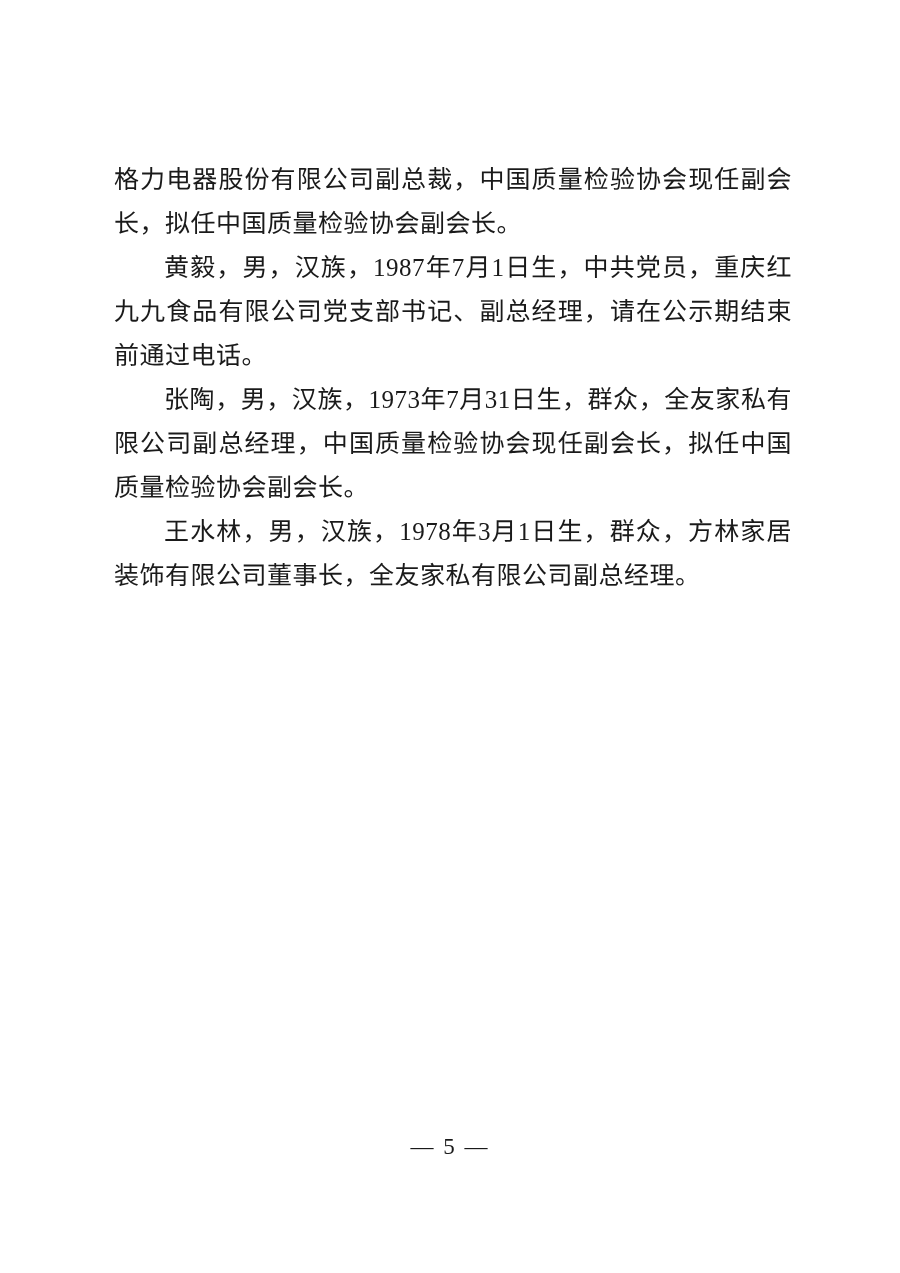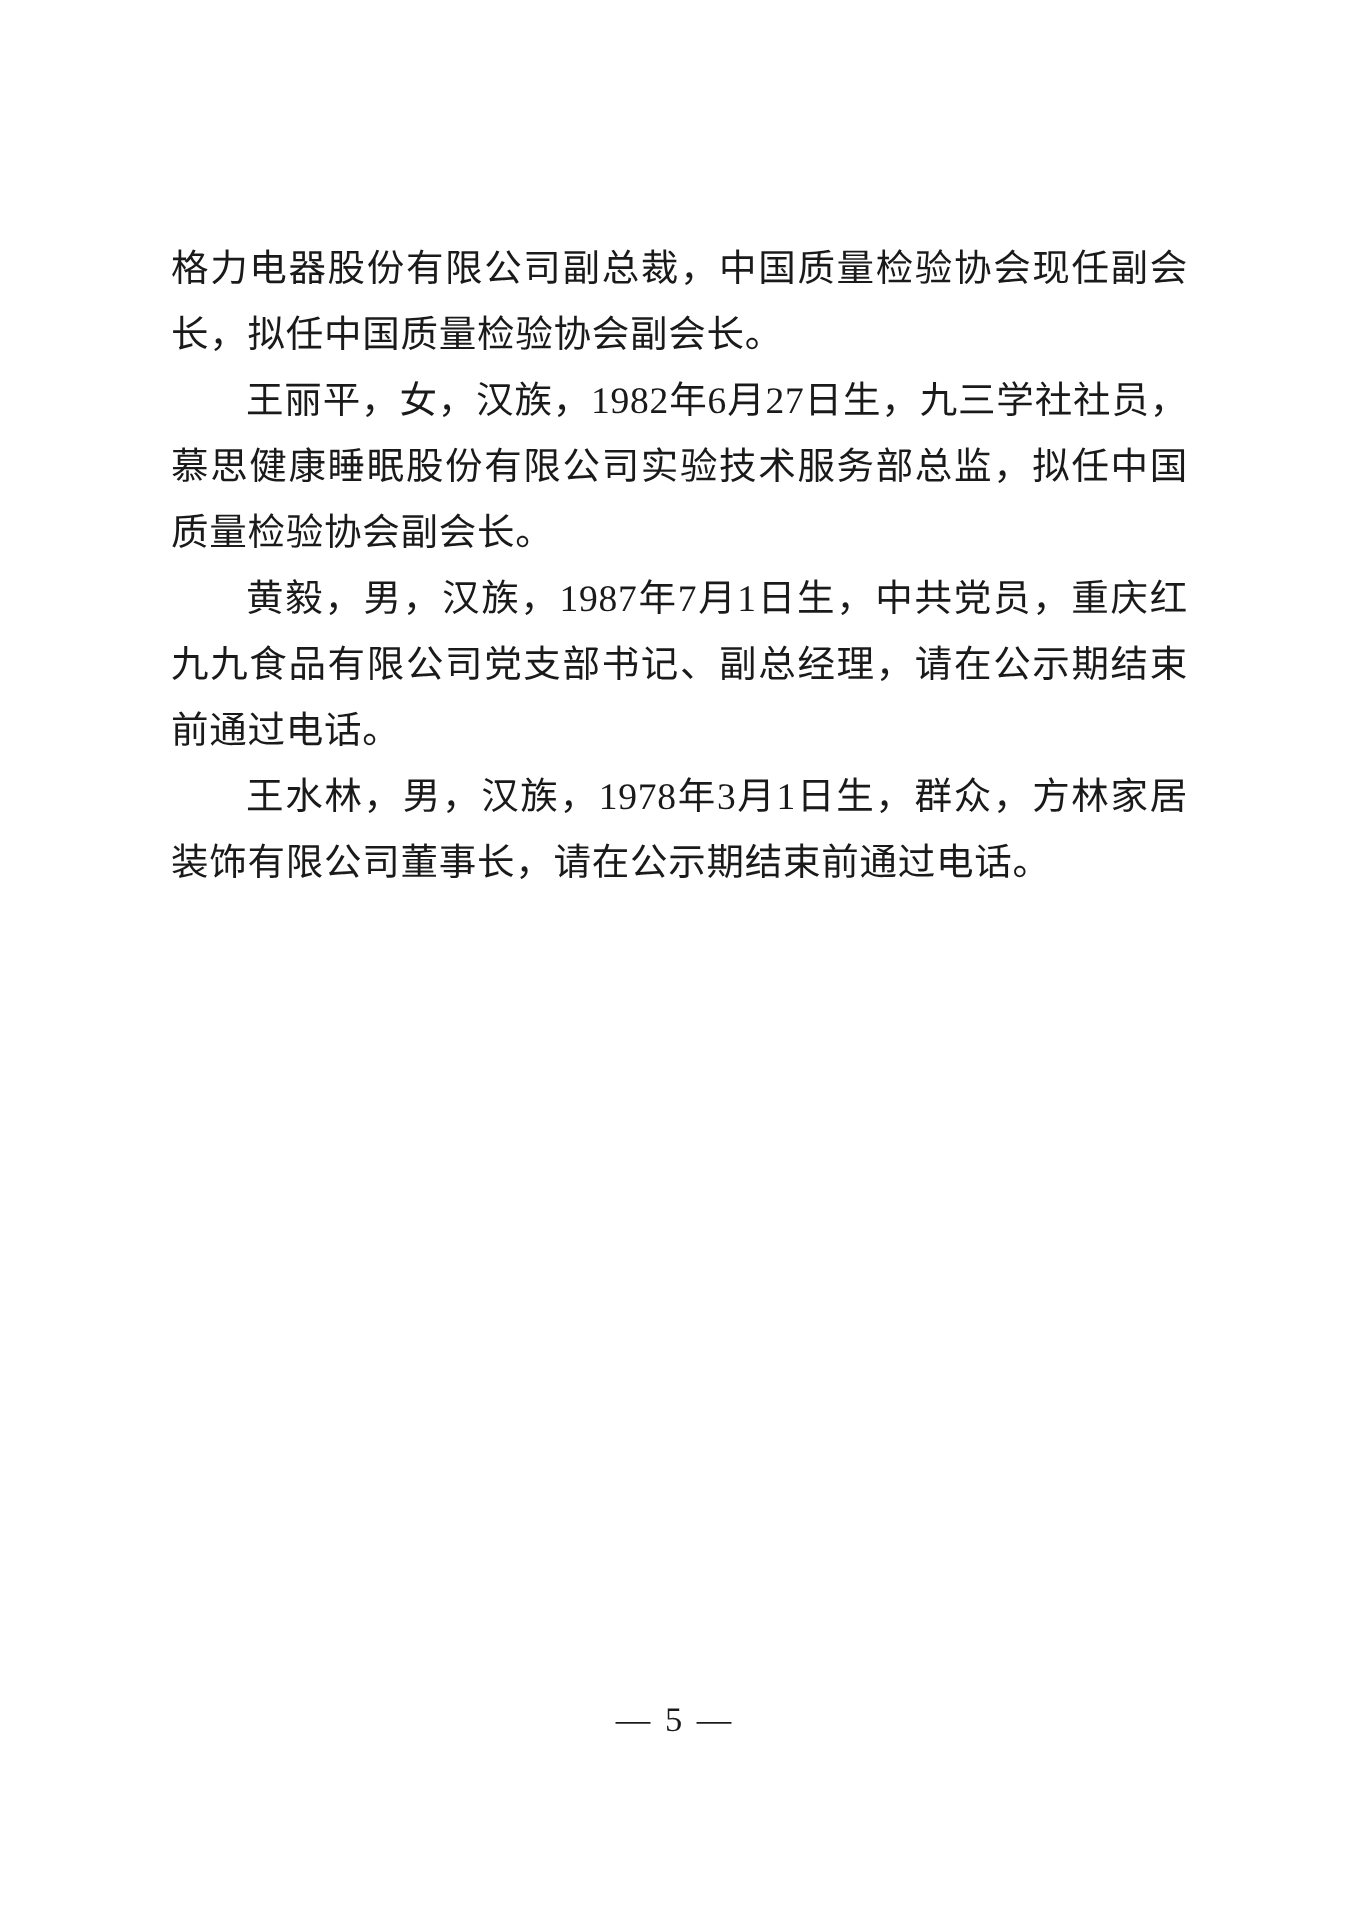--- a/index.html
+++ b/index.html
@@ -47,20 +47,20 @@
     letter-spacing: 2px;
   }
 </style>
 </head>
 <body>
 
 <div class="page">
 
   <div class="content">
     <p class="no-indent">格力电器股份有限公司副总裁，中国质量检验协会现任副会长，拟任中国质量检验协会副会长。</p>
-    <p class="indent">王丽平，女，汉族，1982年6月27日生，九三学社社员，慕思健康睡眠股份有限公司实验技术服务部总监，拟任中国质量检验协会副会长。</p>
     <p class="indent">黄毅，男，汉族，1987年7月1日生，中共党员，重庆红九九食品有限公司党支部书记、副总经理，请在公示期结束前通过电话。</p>
-    <p class="indent">王水林，男，汉族，1978年3月1日生，群众，方林家居装饰有限公司董事长，请在公示期结束前通过电话。</p>
+    <p class="indent">张陶，男，汉族，1973年7月31日生，群众，全友家私有限公司副总经理，中国质量检验协会现任副会长，拟任中国质量检验协会副会长。</p>
+    <p class="indent">王水林，男，汉族，1978年3月1日生，群众，方林家居装饰有限公司董事长，全友家私有限公司副总经理。</p>
   </div>
 
   <div class="footer">— 5 —</div>
 
 </div>
 
 </body></html>

